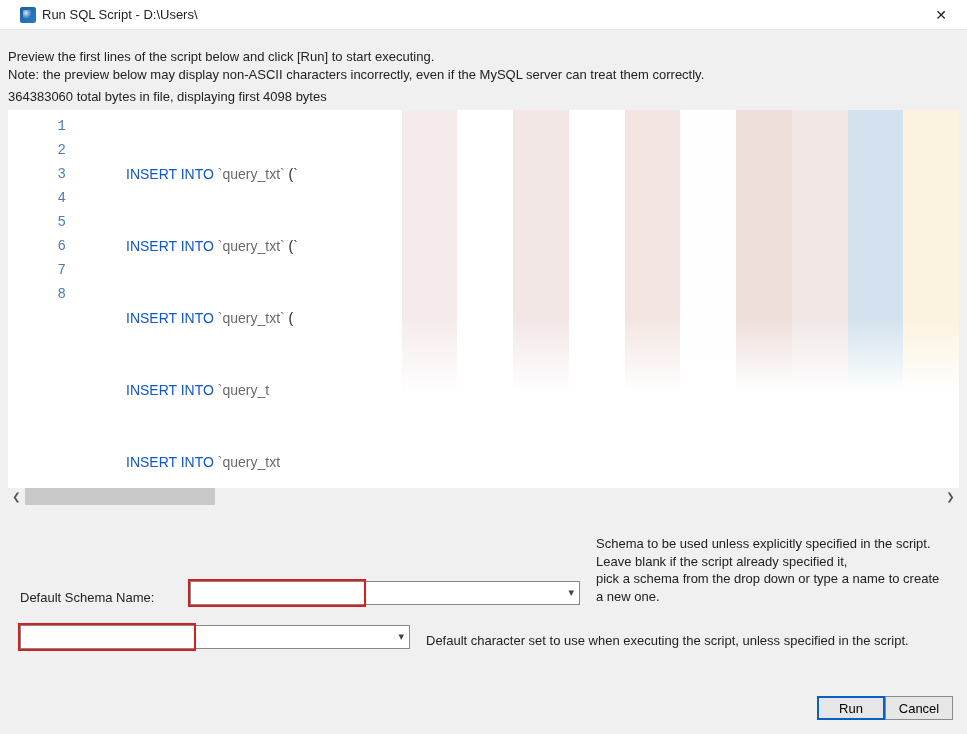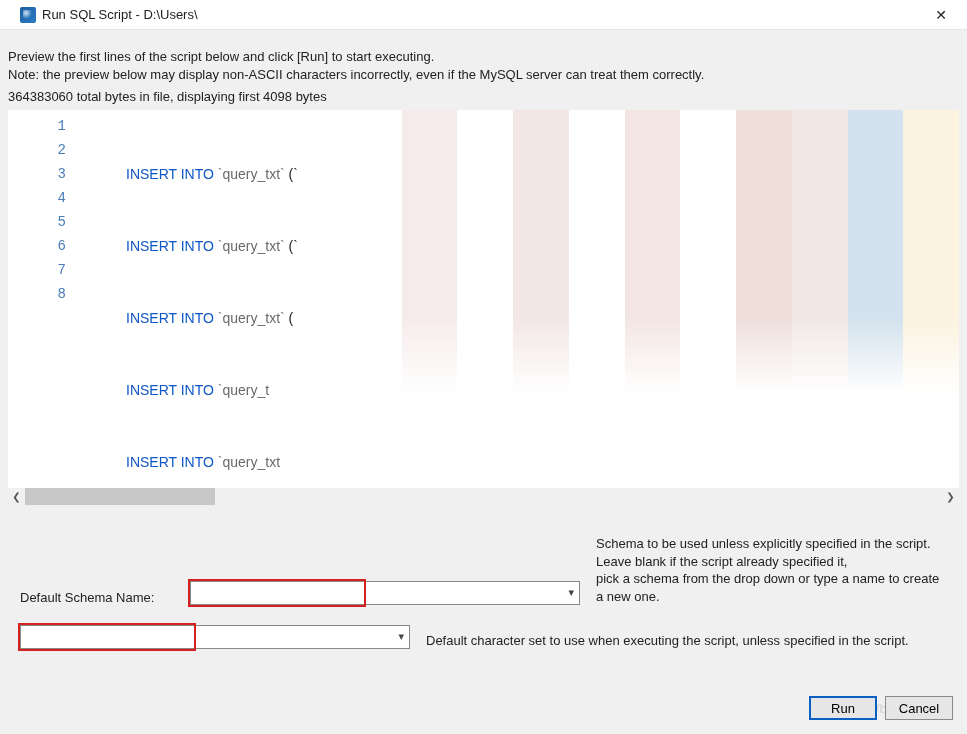--- a/index.html
+++ b/index.html
@@ -166,21 +166,20 @@
     padding-left: 16px;
     color:#222;
     line-height:1.35;
   }
 
   .buttons{
     position:absolute;
     right: 14px;
     bottom: 14px;
     display:flex;
-    gap:8px;
   }
   .btn{
     min-width:68px;
     height:24px;
     border:1px solid #8a8a8a;
     background:#e6e6e6;
     font: inherit;
     padding: 0 10px;
   }
   .btn.primary{

